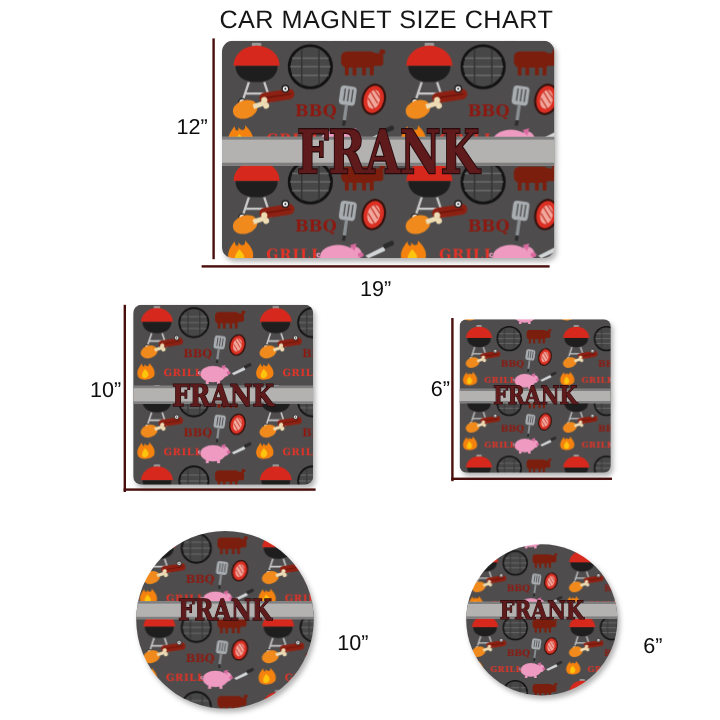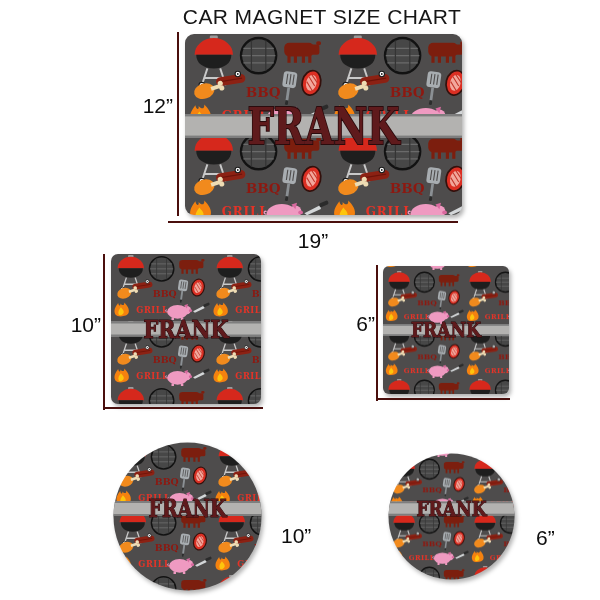--- a/index.html
+++ b/index.html
@@ -11,21 +11,21 @@
   .title{
     position:absolute;left:157px;top:5px;width:300px;text-align:center;
     font-size:21px;letter-spacing:0.4px;color:#161616;white-space:nowrap;
   }
   .magnet{
     position:absolute;
     filter:drop-shadow(2px 3px 2px rgba(0,0,0,0.30));
   }
   .dim{position:absolute;background:#4a0f0d;}
   .dim-label{
-    position:absolute;font-size:21px;color:#0d0d0d;line-height:26px;white-space:nowrap;
+    position:absolute;font-size:18px;color:#0d0d0d;line-height:26px;white-space:nowrap;
   }
   .t-right{text-align:right;}
   .t-center{text-align:center;}
   .t-left{text-align:left;}
   .defs-svg{position:absolute;width:0;height:0;}
 </style>
 </head>
 <body>
 
 <div class="stage">

